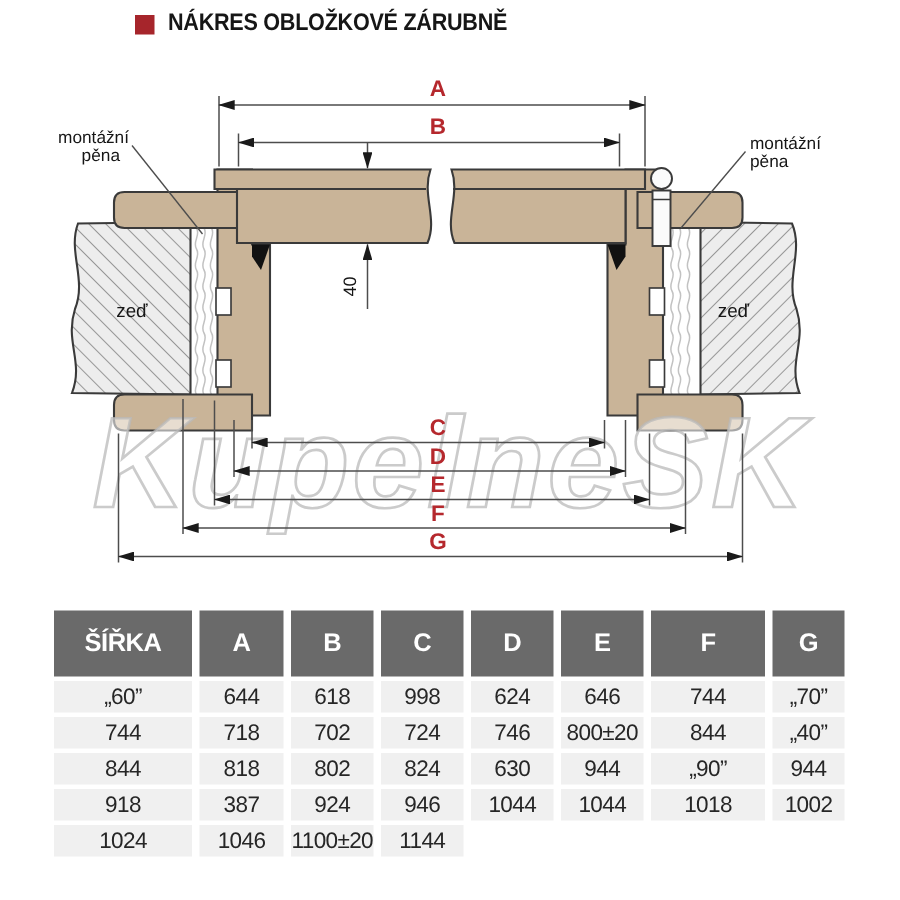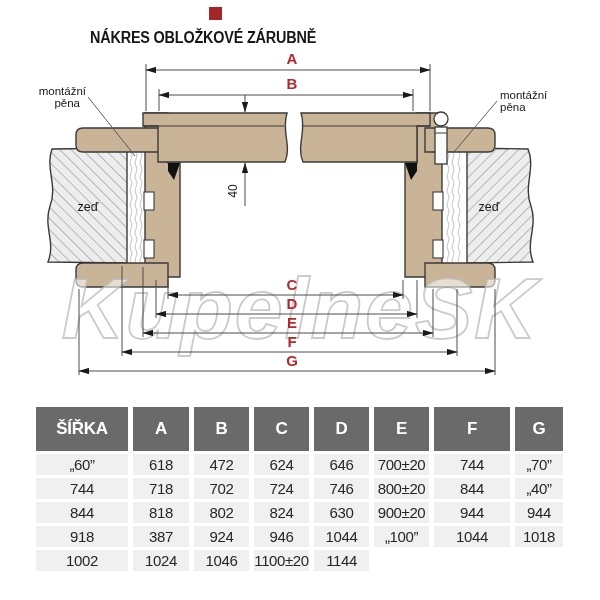--- a/index.html
+++ b/index.html
@@ -1,21 +1,21 @@
 <!DOCTYPE html>
 <html><head>
 <meta charset="utf-8">
 <style>
   html,body{margin:0;padding:0;}
   body{
     width:600px;height:600px;position:relative;background:#ffffff;
     font-family:"Liberation Sans",sans-serif;overflow:hidden;
   }
   .title-row{
-    position:absolute;top:7px;left:90px;display:flex;align-items:center;gap:9px;flex-direction:column;
+    position:absolute;top:7px;left:90px;display:flex;align-items:center;gap:9px;
   }
   .title-bullet{width:13px;height:13px;background:#a6252b;flex:0 0 auto;}
   .title-text{
     font-size:16px;font-weight:700;color:#161616;letter-spacing:-0.2px;
     transform:scaleX(0.9);transform-origin:left center;white-space:nowrap;
   }
   svg{position:absolute;top:0;left:0;}
   svg text{font-family:"Liberation Sans",sans-serif;}
   .dim-letter{font-size:15px;font-weight:700;fill:#b5282d;}
   .small-label{font-size:11.5px;fill:#161616;}
@@ -199,53 +199,52 @@
   <div class="th">ŠÍŘKA</div>
   <div class="th">A</div>
   <div class="th">B</div>
   <div class="th">C</div>
   <div class="th">D</div>
   <div class="th">E</div>
   <div class="th">F</div>
   <div class="th">G</div>
 
   <div class="td">„60”</div>
+  <div class="td">644</div>
   <div class="td">618</div>
-  <div class="td">472</div>
+  <div class="td">998</div>
   <div class="td">624</div>
   <div class="td">646</div>
-  <div class="td">700±20</div>
   <div class="td">744</div>
 
   <div class="td">„70”</div>
   <div class="td">744</div>
   <div class="td">718</div>
   <div class="td">702</div>
   <div class="td">724</div>
   <div class="td">746</div>
   <div class="td">800±20</div>
   <div class="td">844</div>
 
   <div class="td">„40”</div>
   <div class="td">844</div>
   <div class="td">818</div>
   <div class="td">802</div>
   <div class="td">824</div>
   <div class="td">630</div>
-  <div class="td">900±20</div>
   <div class="td">944</div>
 
+  <div class="td">„90”</div>
   <div class="td">944</div>
   <div class="td">918</div>
   <div class="td">387</div>
   <div class="td">924</div>
   <div class="td">946</div>
   <div class="td">1044</div>
 
-  <div class="td">„100”</div>
   <div class="td">1044</div>
   <div class="td">1018</div>
   <div class="td">1002</div>
   <div class="td">1024</div>
   <div class="td">1046</div>
   <div class="td">1100±20</div>
   <div class="td">1144</div>
 </div>
 
 </body></html>

